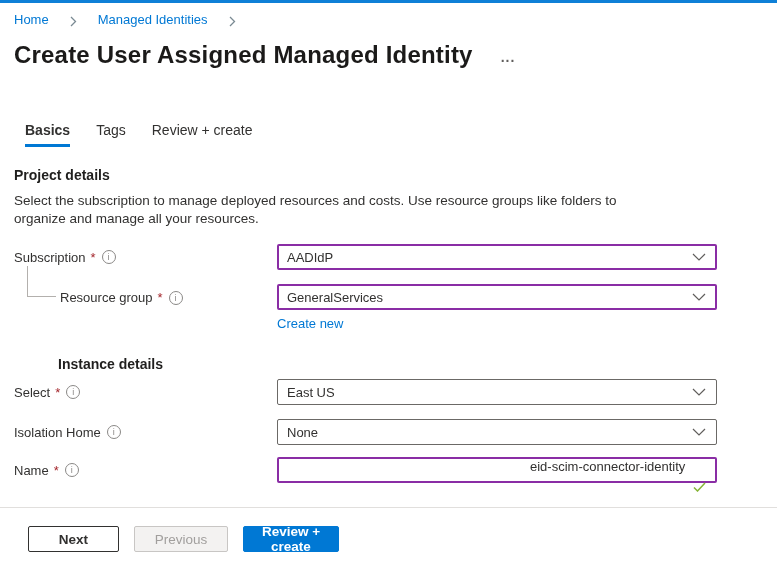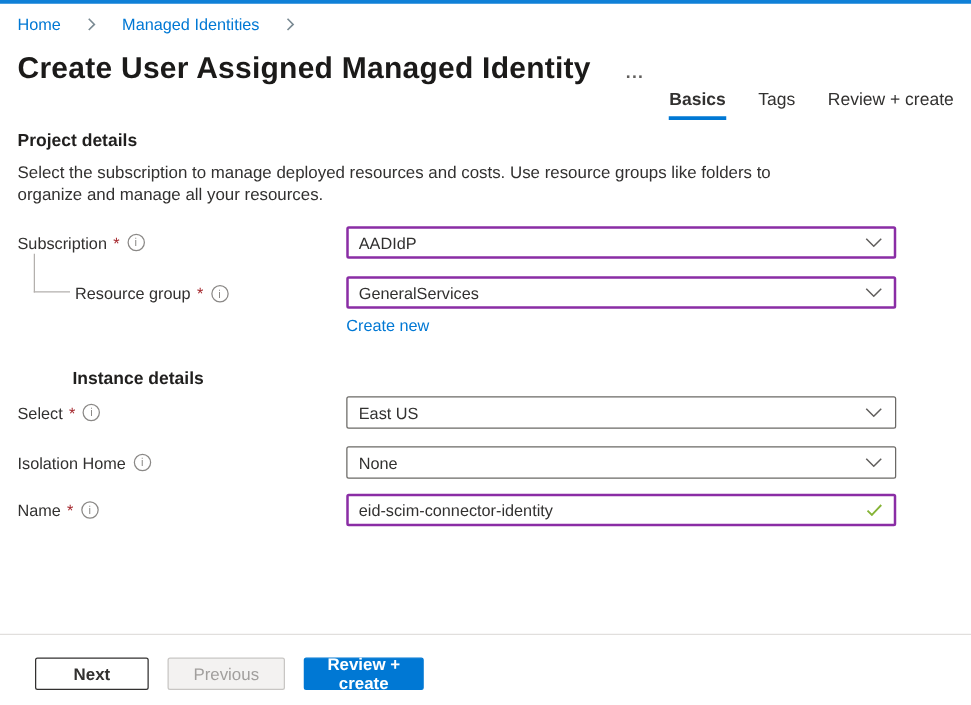--- a/index.html
+++ b/index.html
@@ -8,36 +8,36 @@
     font-family: "Liberation Sans", sans-serif;
     background: #ffffff;
     color: #323130;
     position: relative;
     overflow: hidden;
   }
   .topbar { height: 3px; background: #0f80d7; }
   .content { padding: 0 14px; }
 
   
-  .breadcrumb { margin-top: 8px; display: flex; align-items: center; gap: 21px; font-size: 13px; height: 16px; }
+  .breadcrumb { margin-top: 8px; display: flex; align-items: flex-end; gap: 21px; font-size: 13px; height: 16px; }
   .crumb { color: #0078d4; text-decoration: none; cursor: pointer; }
   .crumb-sep { display: inline-flex; align-items: center; margin-top: 1px; }
 
   
   .title-row { margin-top: 14px; display: flex; align-items: center; gap: 28px; }
   h1 { font-size: 24px; font-weight: 700; color: #1b1a19; line-height: 28px; letter-spacing: 0.2px; }
   .more-btn { color: #605e5c; font-size: 14px; font-weight: 700; letter-spacing: 1px; cursor: pointer; margin-top: 4px; }
 
   
-  .tabs { display: flex; gap: 26px; padding-left: 11px; justify-content: flex-end; }
+  .tabs { margin-top: 51px; display: flex; gap: 26px; padding-left: 11px; }
   .tab { font-size: 14px; color: #323130; padding-bottom: 4px; border-bottom: 3px solid transparent; cursor: pointer; line-height: 20px; }
   .tab.active { font-weight: 700; border-bottom-color: #0078d4; }
 
   
-  .section-heading { margin-top: 8px; font-size: 14px; font-weight: 700; color: #201f1e; line-height: 17px; }
+  .section-heading { margin-top: 20px; font-size: 14px; font-weight: 700; color: #201f1e; line-height: 17px; }
   .desc { margin-top: 8px; font-size: 13.5px; line-height: 18px; max-width: 658px; color: #323130; }
 
   
   .fields { margin-top: 16px; position: relative; }
   .form-row { display: flex; align-items: center; min-height: 26px; margin-bottom: 14px; }
   .form-row.top-align { align-items: flex-start; }
   .form-label { width: 263px; flex-shrink: 0; display: flex; align-items: center; gap: 6px; font-size: 13px; color: #323130; }
   .top-align .form-label { padding-top: 6px; }
   .form-label.indented { padding-left: 46px; }
   .req { color: #a4262c; margin-left: -1px; }
@@ -57,21 +57,21 @@
     display: flex; align-items: center; justify-content: space-between;
     padding: 0 10px 0 9px; font-size: 13px; cursor: pointer;
   }
   .dropdown.touched { border: 2px solid #8a2da5; padding: 0 9px 0 8px; }
   .dd-chevron { flex-shrink: 0; }
 
   .create-new { display: inline-block; margin-top: 5px; font-size: 13px; color: #0078d4; text-decoration: none; cursor: pointer; line-height: 17px; }
 
   .text-input {
     height: 26px; border: 2px solid #8a2da5; border-radius: 2px; background: #fff;
-    display: flex; align-items: center; padding: 0 9px 0 8px; gap: 8px;
+    display: flex; align-items: flex-end; padding: 0 9px 0 8px; gap: 8px; flex-direction: column;
   }
   .text-input input {
     flex: 1; border: none; outline: none; font-size: 13px; color: #323130;
     font-family: "Liberation Sans", sans-serif; background: transparent; height: 100%;
   }
   .check-icon { flex-shrink: 0; }
 
   
   .footer-divider { position: absolute; left: 0; right: 0; top: 507px; border-top: 1px solid #e1dfdd; }
   .footer { position: absolute; top: 526px; left: 28px; display: flex; gap: 15px; }

